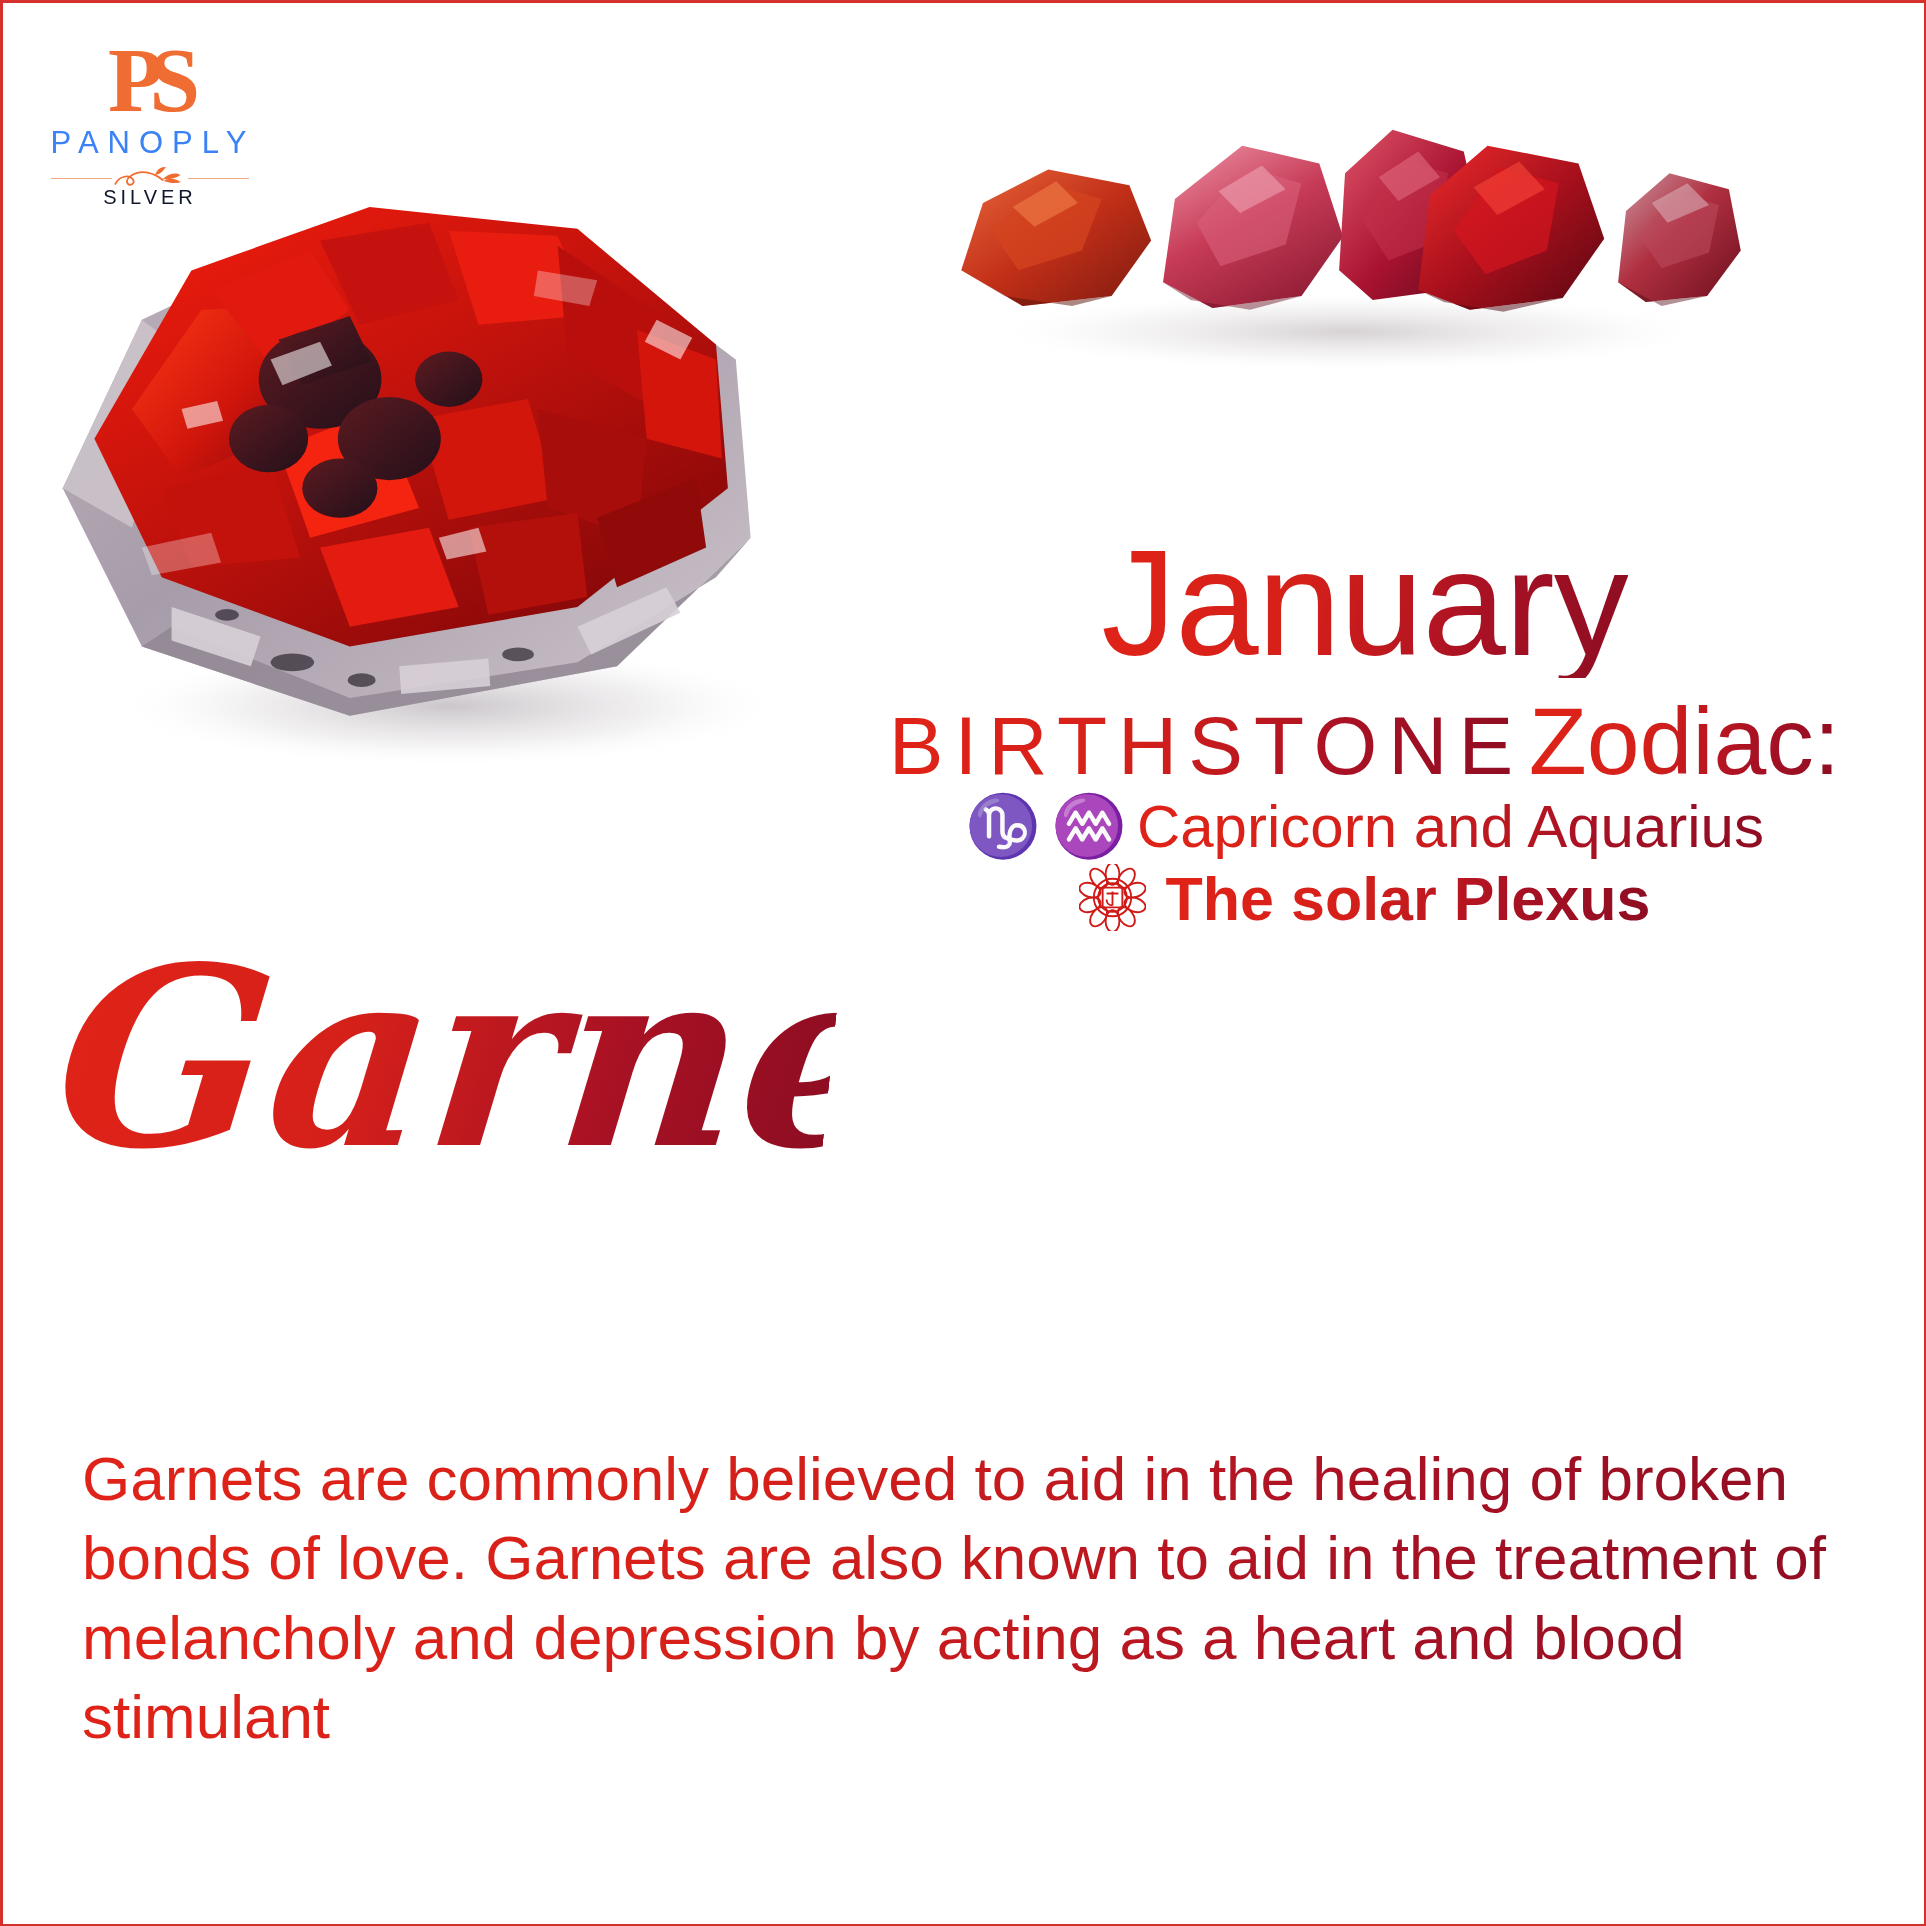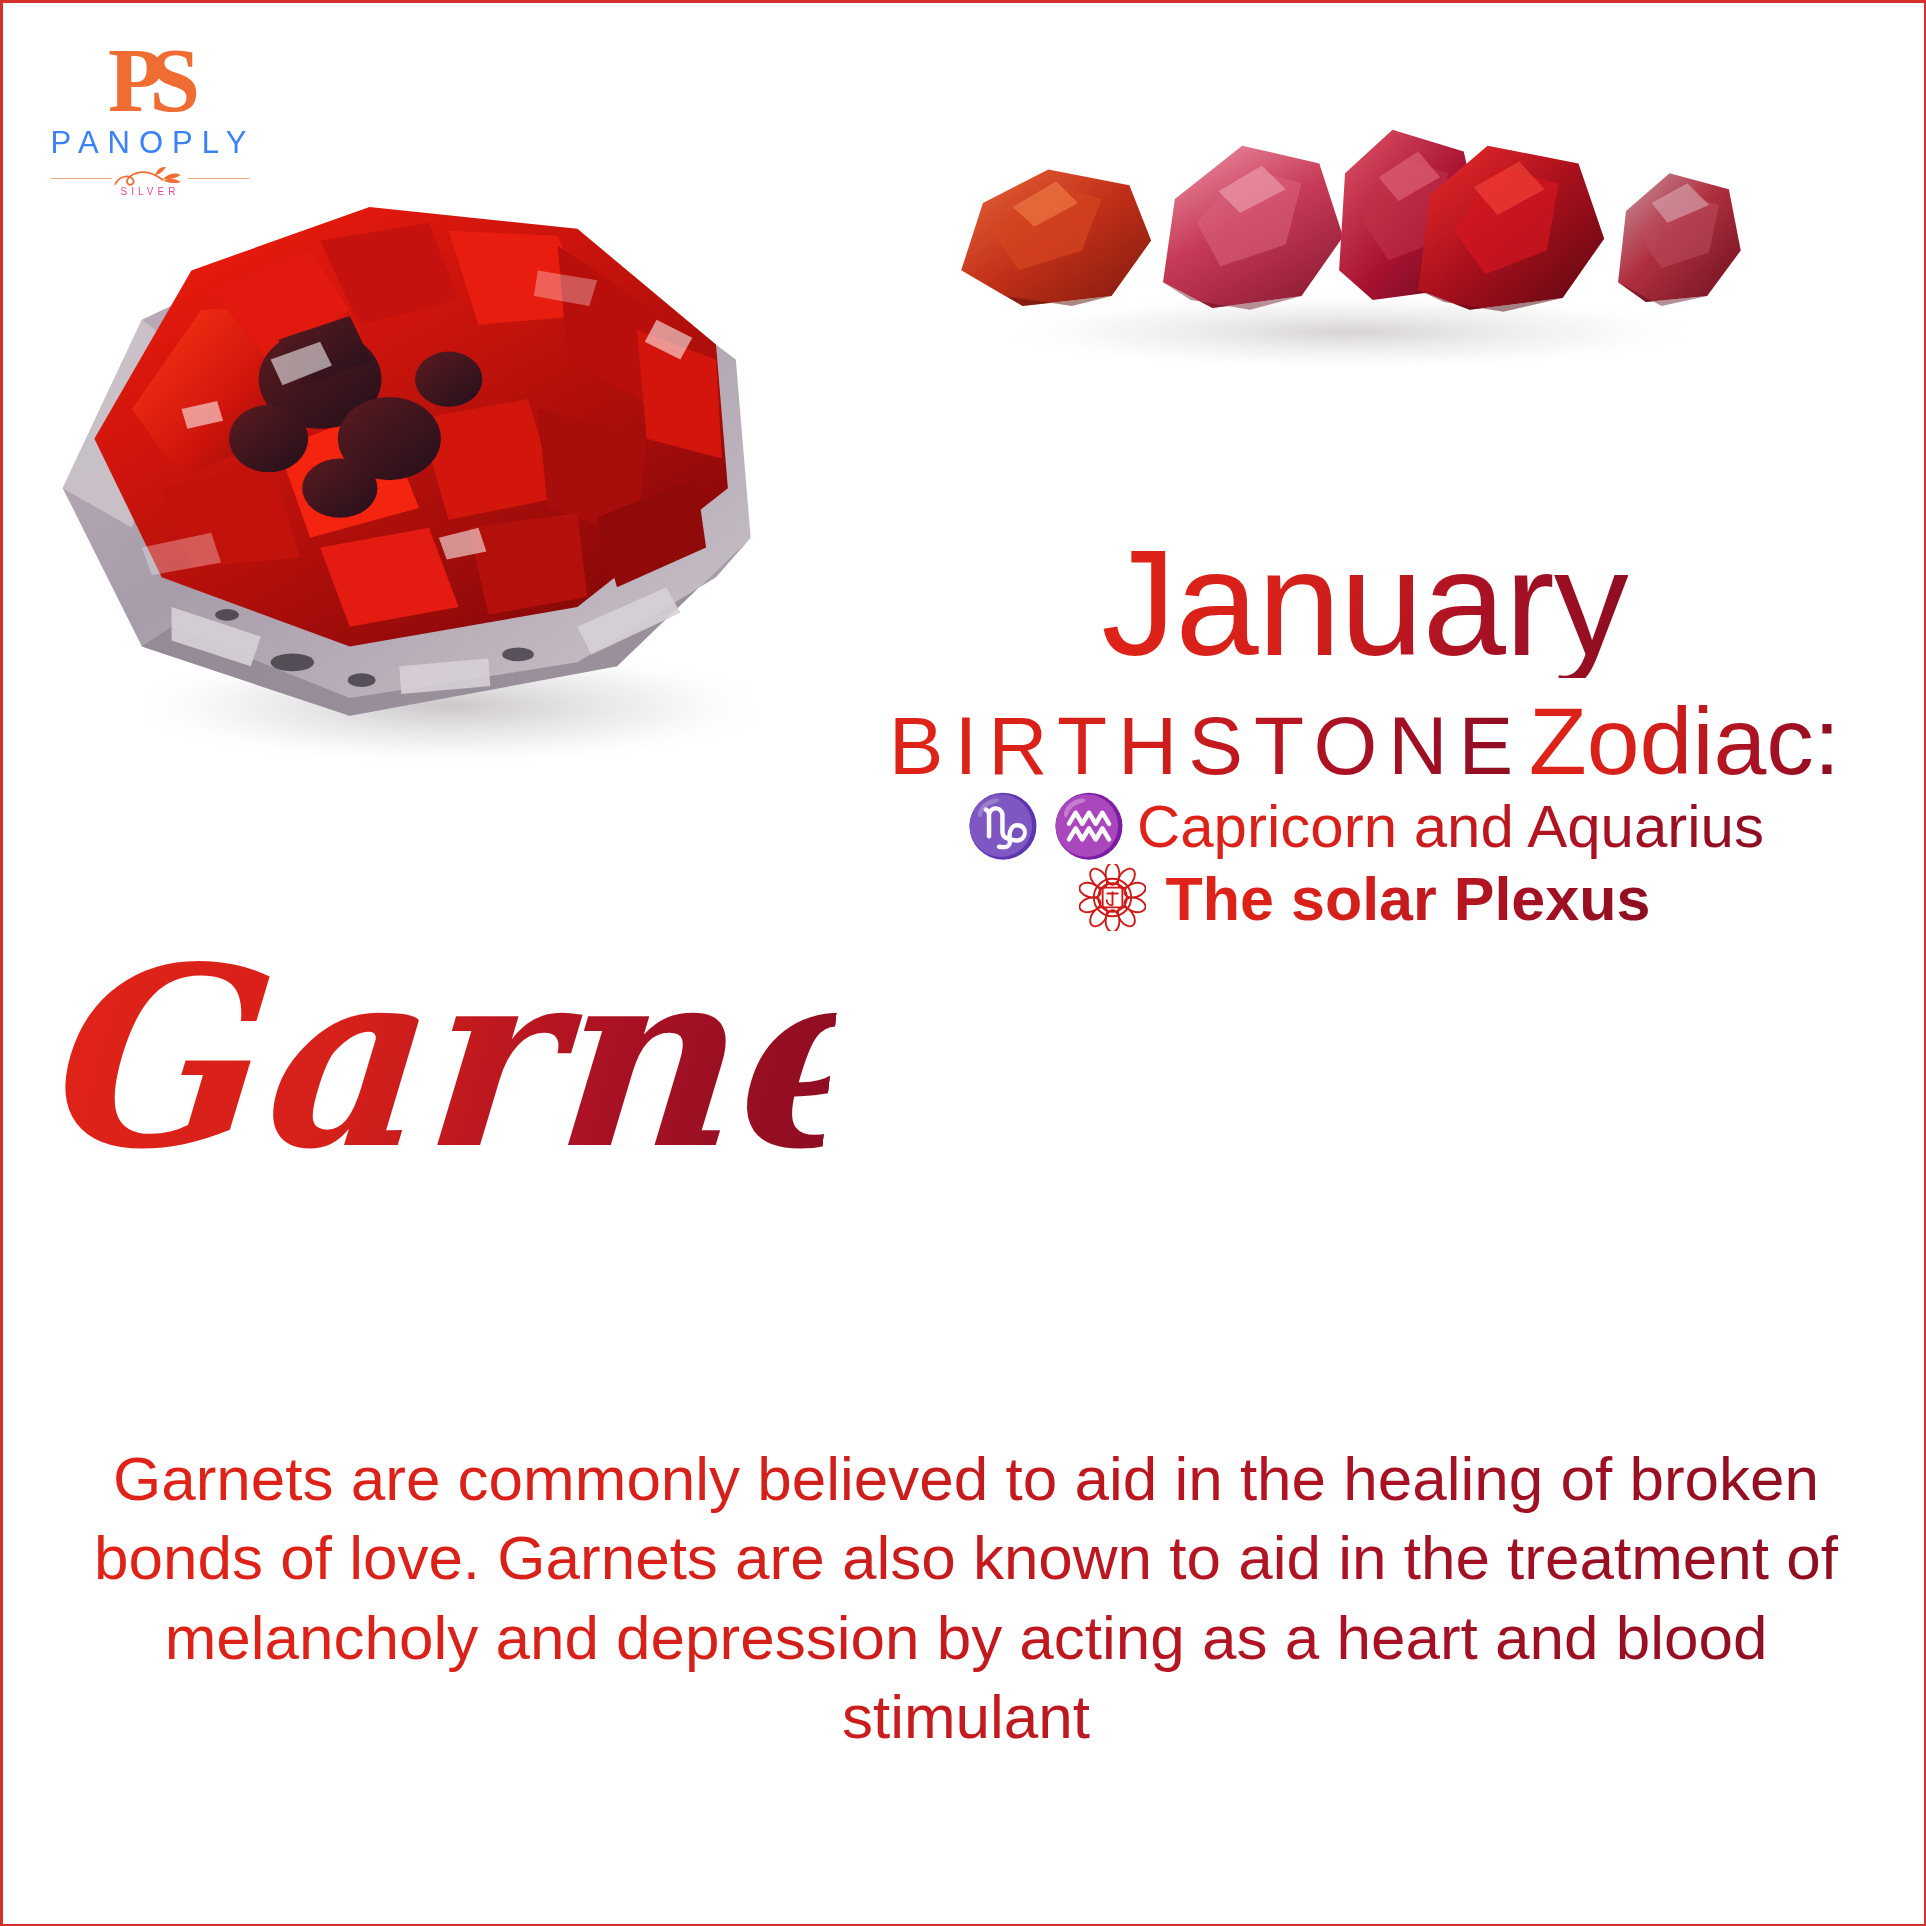--- a/index.html
+++ b/index.html
@@ -42,21 +42,21 @@
   }
   #logo-divider .rule{
     position:absolute;top:11px;height:1.5px;background:#f0a882;width:61px;
   }
   #logo-divider .rule.left{left:10px;}
   #logo-divider .rule.right{right:10px;}
   #logo-divider .sprig{
     position:absolute;left:50%;top:-4px;transform:translateX(-50%);
   }
   #logo-sub{
-    display:block;font-size:10px;letter-spacing:4px;color:#ec4899;margin-top:-1px;
+    display:block;font-size:20px;letter-spacing:4px;color:#0f172a;margin-top:-1px;
   }
 
   
   #rough-stones{
     position:absolute;left:950px;top:109px;width:792px;height:257px;z-index:5;
   }
 
   
   #crystal-cluster{
     position:absolute;left:20px;top:109px;width:802px;height:683px;z-index:6;
@@ -107,21 +107,21 @@
   #garnet{
     position:absolute;left:57px;top:931px;width:772px;text-align:center;z-index:20;
     font-family:"DejaVu Serif", serif;
     font-style:italic;font-weight:700;
     font-size:248px;line-height:1;
     transform:skewX(-6deg);
   }
 
   
   #description{
-    position:absolute;left:79px;top:1436px;width:1768px;text-align:center;z-index:20;
+    position:absolute;left:79px;top:1436px;width:1768px;z-index:20;
     font-size:62px;line-height:1.28;font-weight:400;
   }
 </style>
 </head>
 <body>
 
 <div id="poster">
 
   <div id="logo">
     <span id="logo-mark">PS</span>

